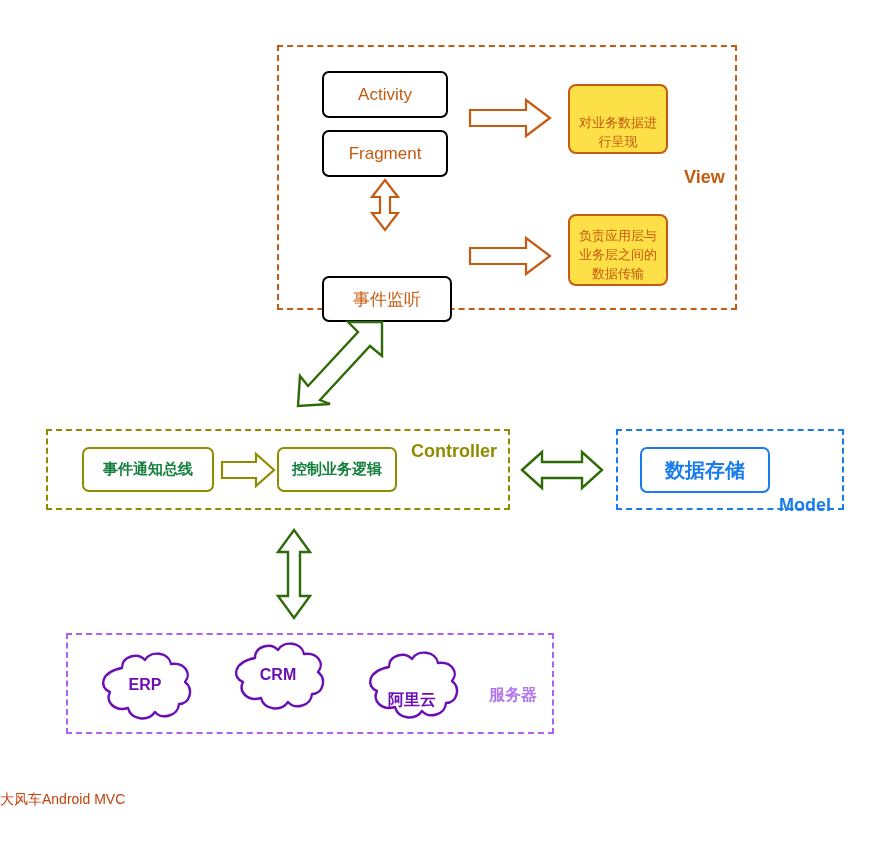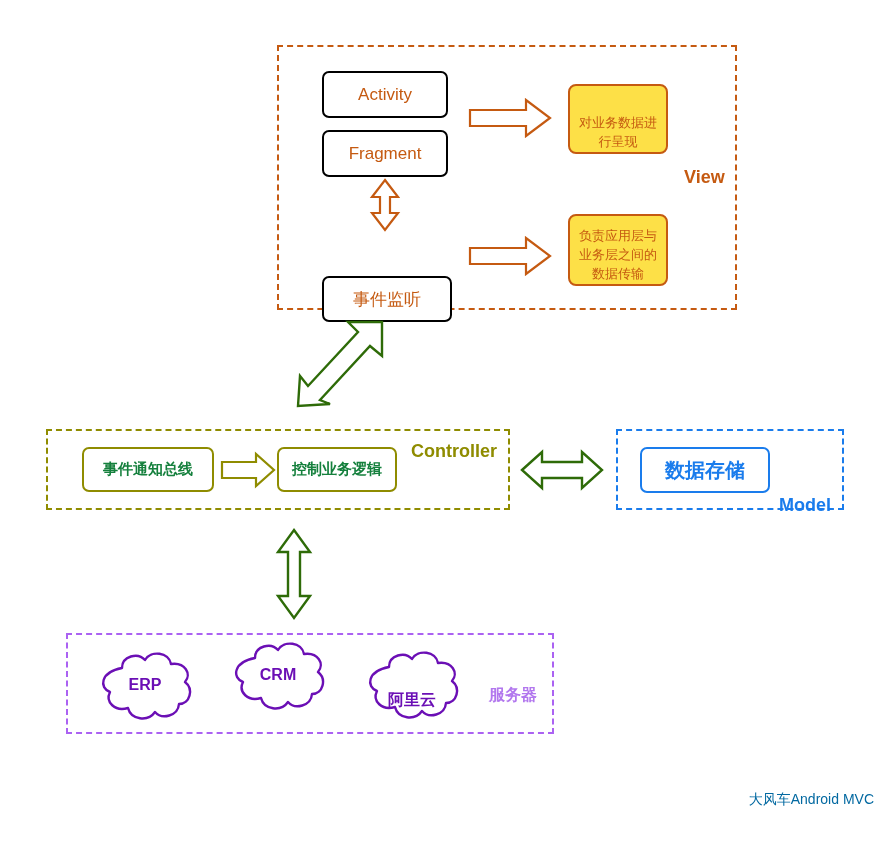--- a/index.html
+++ b/index.html
@@ -96,23 +96,23 @@
     left: 0; right: 0;
     text-align: center;
     color: #6B0FB5;
     font-weight: bold;
     font-size: 16px;
   }
   .server-label { color: #B277EE; font-size: 16px; }
 
   
   .caption {
-    color: #0369a1;
+    color: #c2410c;
     font-size: 14px;
-    text-align: right;
+    text-align: left;
     white-space: nowrap;
   }
 
   svg { display: block; overflow: visible; }
 </style>
 </head>
 <body>
 
 <div id="canvas">
 

